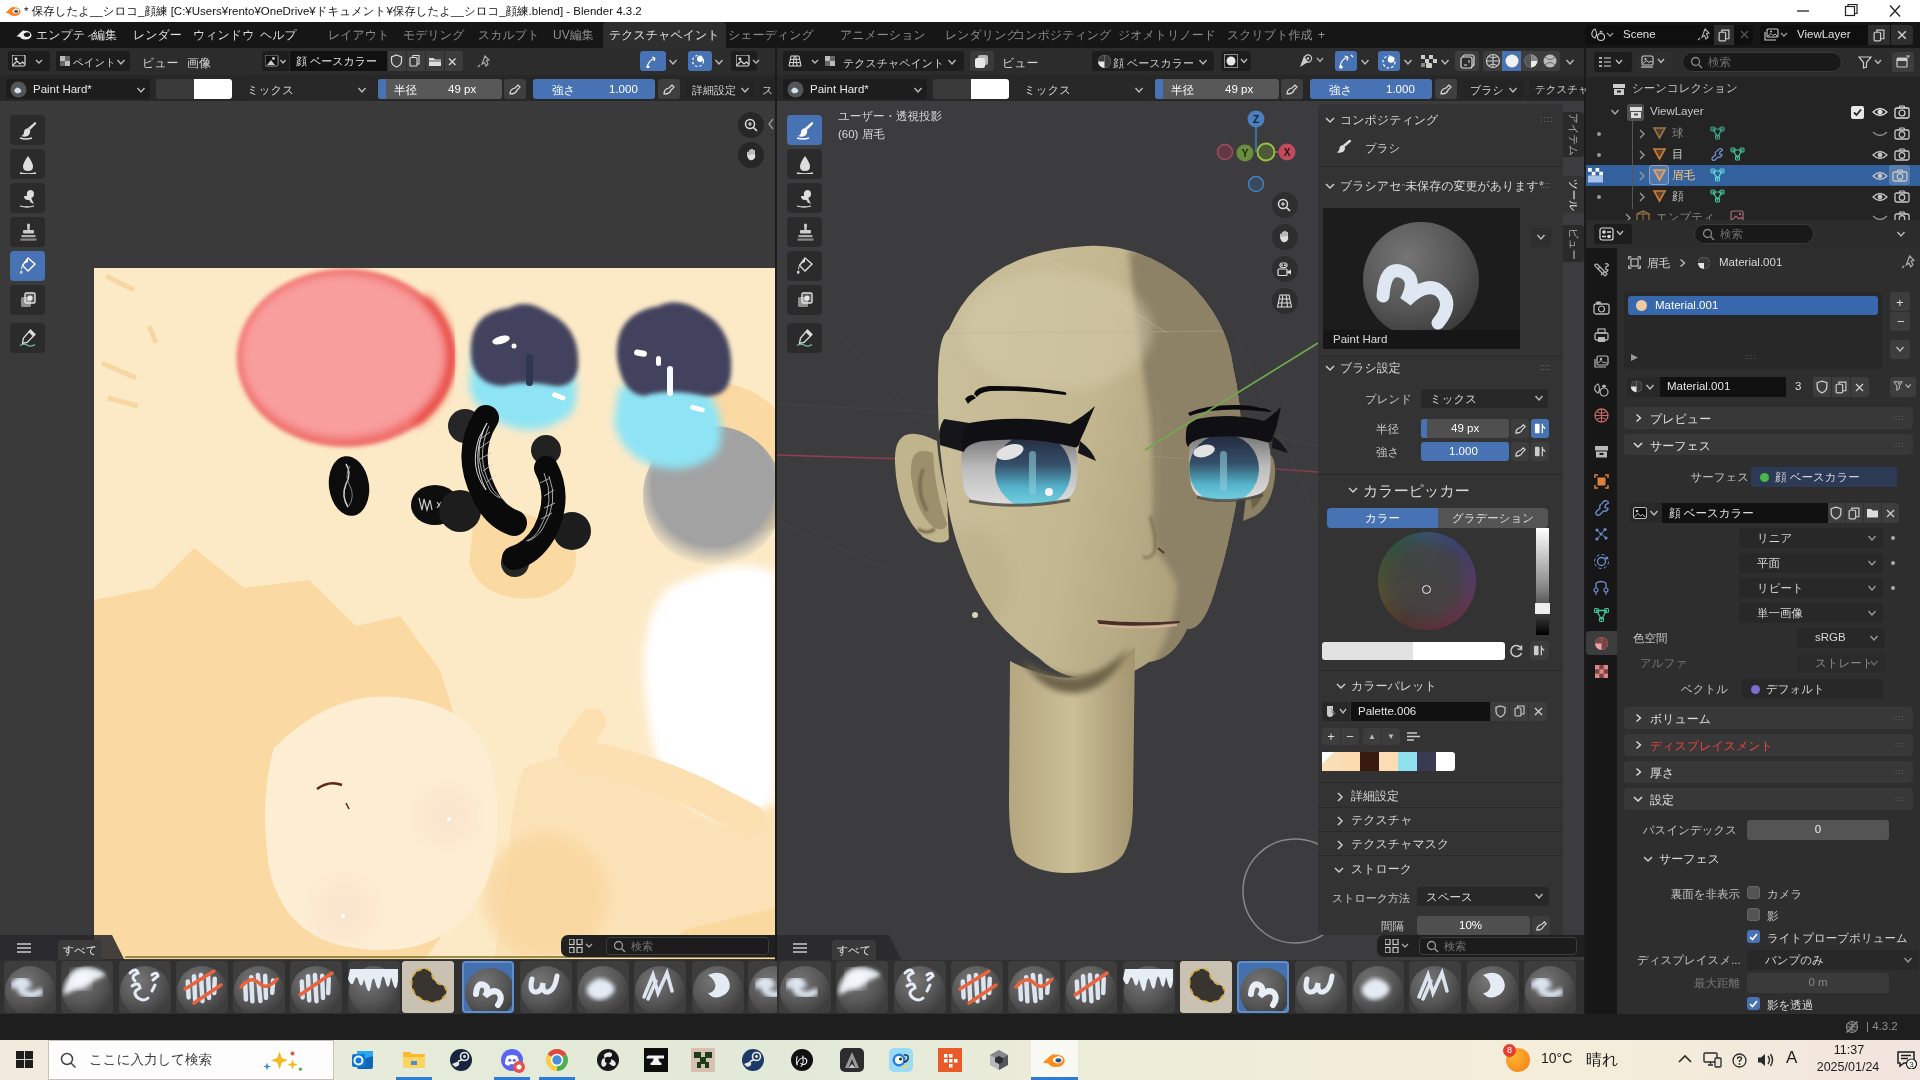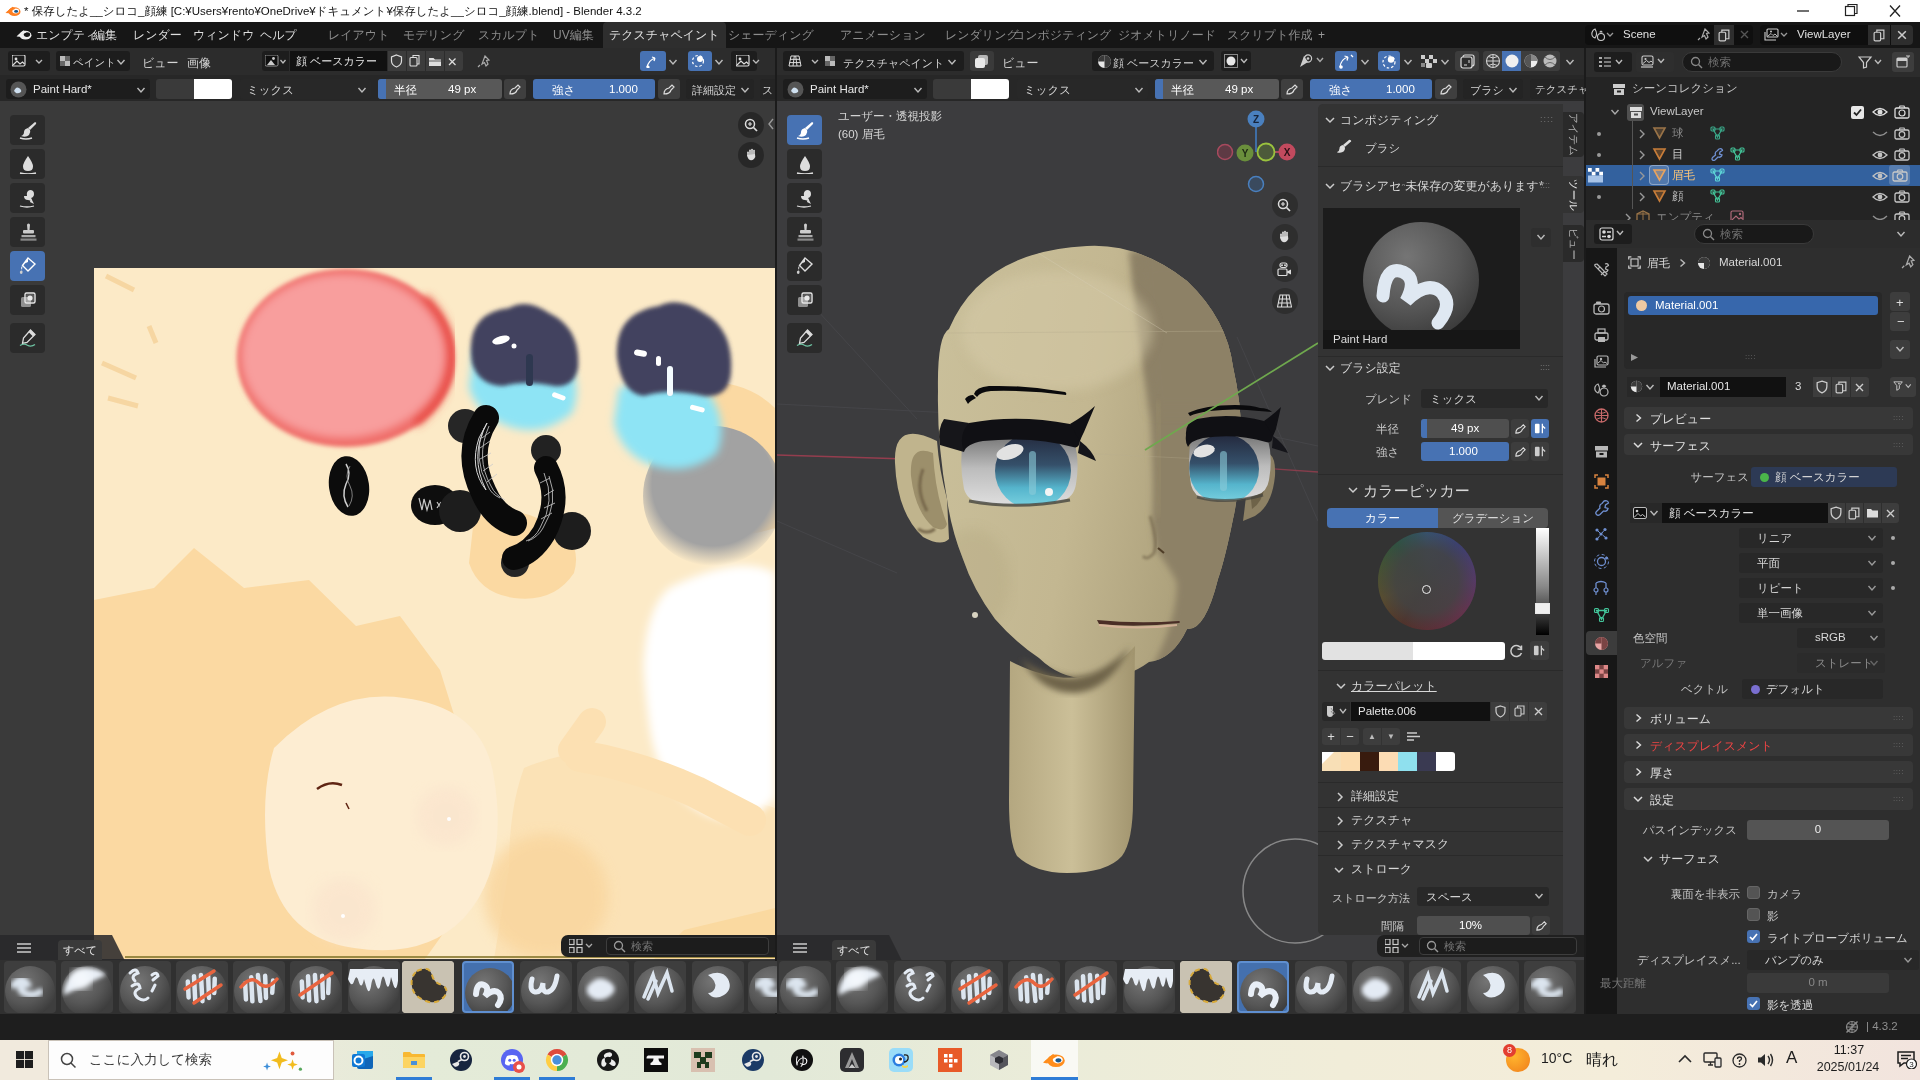--- a/index.html
+++ b/index.html
@@ -1013,21 +1013,21 @@
           </svg>
         <div class="abs" style="left:212px;top:537px;width:19px;height:19px;background:#3d3d3d;border-radius:3px;"></div>
         <svg class="abs" style="left:215px;top:540px" width="13" height="13" viewBox="0 0 14 14">
             <rect x="1" y="2" width="5" height="10" rx="1" fill="#ccc"></rect>
             <path d="M9 12 L9 4 L12 7 M9 4 L9 2" stroke="#ccc" stroke-width="1.4" fill="none"></path>
           </svg>
         <div class="abs" style="left:0;top:566px;width:245px;height:1px;background:#2a2a2a;"></div>
         <svg class="abs" style="left:18px;top:578px" width="10" height="8" viewBox="0 0 10 8">
             <path d="M1 2 l4 4 l4 -4" fill="none" stroke="#ccc" stroke-width="1.5"></path>
           </svg>
-        <div class="abs" style="left:33px;top:574px;font-size:12px;text-decoration:underline;">カラーパレット</div>
+        <div class="abs" style="left:33px;top:574px;font-size:12px;">カラーパレット</div>
 
         <div class="abs" style="left:4px;top:598px;width:28px;height:19px;background:#282828;border-radius:3px 0 0 3px;"></div>
         <svg class="abs" style="left:7px;top:601px" width="23" height="13" viewBox="0 0 23 13">
             <path d="M2 1 h6 v8 q0 3 -3 3 q-3 0 -3 -3 Z" fill="#ccc"></path>
             <path d="M6 3 l4 6 m-4 -3 l3 4" stroke="#888" stroke-width="1"></path>
             <path d="M15 4 l3 4 l3 -4" fill="none" stroke="#bbb" stroke-width="1.3"></path>
           </svg>
         <div class="abs" style="left:33px;top:598px;width:139px;height:19px;background:#111;color:#e5e5e5;line-height:19px;padding-left:7px;">Palette.006</div>
         <div class="abs" style="left:173px;top:598px;width:18px;height:19px;background:#3d3d3d;"></div>
         <svg class="abs" style="left:177px;top:601px" width="11" height="13" viewBox="0 0 11 13">
@@ -1730,21 +1730,21 @@
         <svg class="abs" style="left:131px;top:684px" width="11" height="10" viewBox="0 0 11 10">
           <path d="M2 5 L4.5 7.5 L9 2" fill="none" stroke="#fff" stroke-width="1.7"></path>
         </svg>
         <div class="abs" style="left:150px;top:683px;color:#d8d8d8;font-size:11.5px;white-space:nowrap;">ライトプローブボリューム</div>
         <div class="abs" style="left:20px;top:705px;color:#c3c3c3;font-size:11.5px;white-space:nowrap;">ディスプレイスメ...</div>
         <div class="abs" style="left:130px;top:702px;width:172px;height:20px;background:#282828;border-radius:3px;"></div>
         <div class="abs" style="left:148px;top:705px;color:#d8d8d8;font-size:11.5px;white-space:nowrap;">バンプのみ</div>
         <svg class="abs" style="left:286px;top:709px" width="10" height="7" viewBox="0 0 10 7">
           <path d="M1.5 1 l3.5 4 l3.5 -4" fill="none" stroke="#999" stroke-width="1.4"></path>
         </svg>
-        <div class="abs" style="left:-17px;top:728px;width:140px;color:#777;white-space:nowrap;">最大距離</div>
+        <div class="abs" style="left:-17px;top:728px;width:140px;text-align:right;color:#777;white-space:nowrap;">最大距離</div>
         <div class="abs" style="left:130px;top:725px;width:142px;height:20px;background:#3a3a3a;border-radius:3px;"></div>
         <div class="abs" style="left:130px;top:728px;width:142px;text-align:center;color:#888;">0 m</div>
         <div class="abs" style="left:130px;top:749px;width:13px;height:13px;background:#4772b3;border-radius:3px;"></div>
         <svg class="abs" style="left:131px;top:751px" width="11" height="10" viewBox="0 0 11 10">
           <path d="M2 5 L4.5 7.5 L9 2" fill="none" stroke="#fff" stroke-width="1.7"></path>
         </svg>
         <div class="abs" style="left:150px;top:750px;color:#d8d8d8;font-size:11.5px;white-space:nowrap;">影を透過</div>
       </div>
   </div>
   <div id="statusbar" class="abs" style="left:0;top:1014px;width:1920px;height:26px;background:#1e1e1e;">

